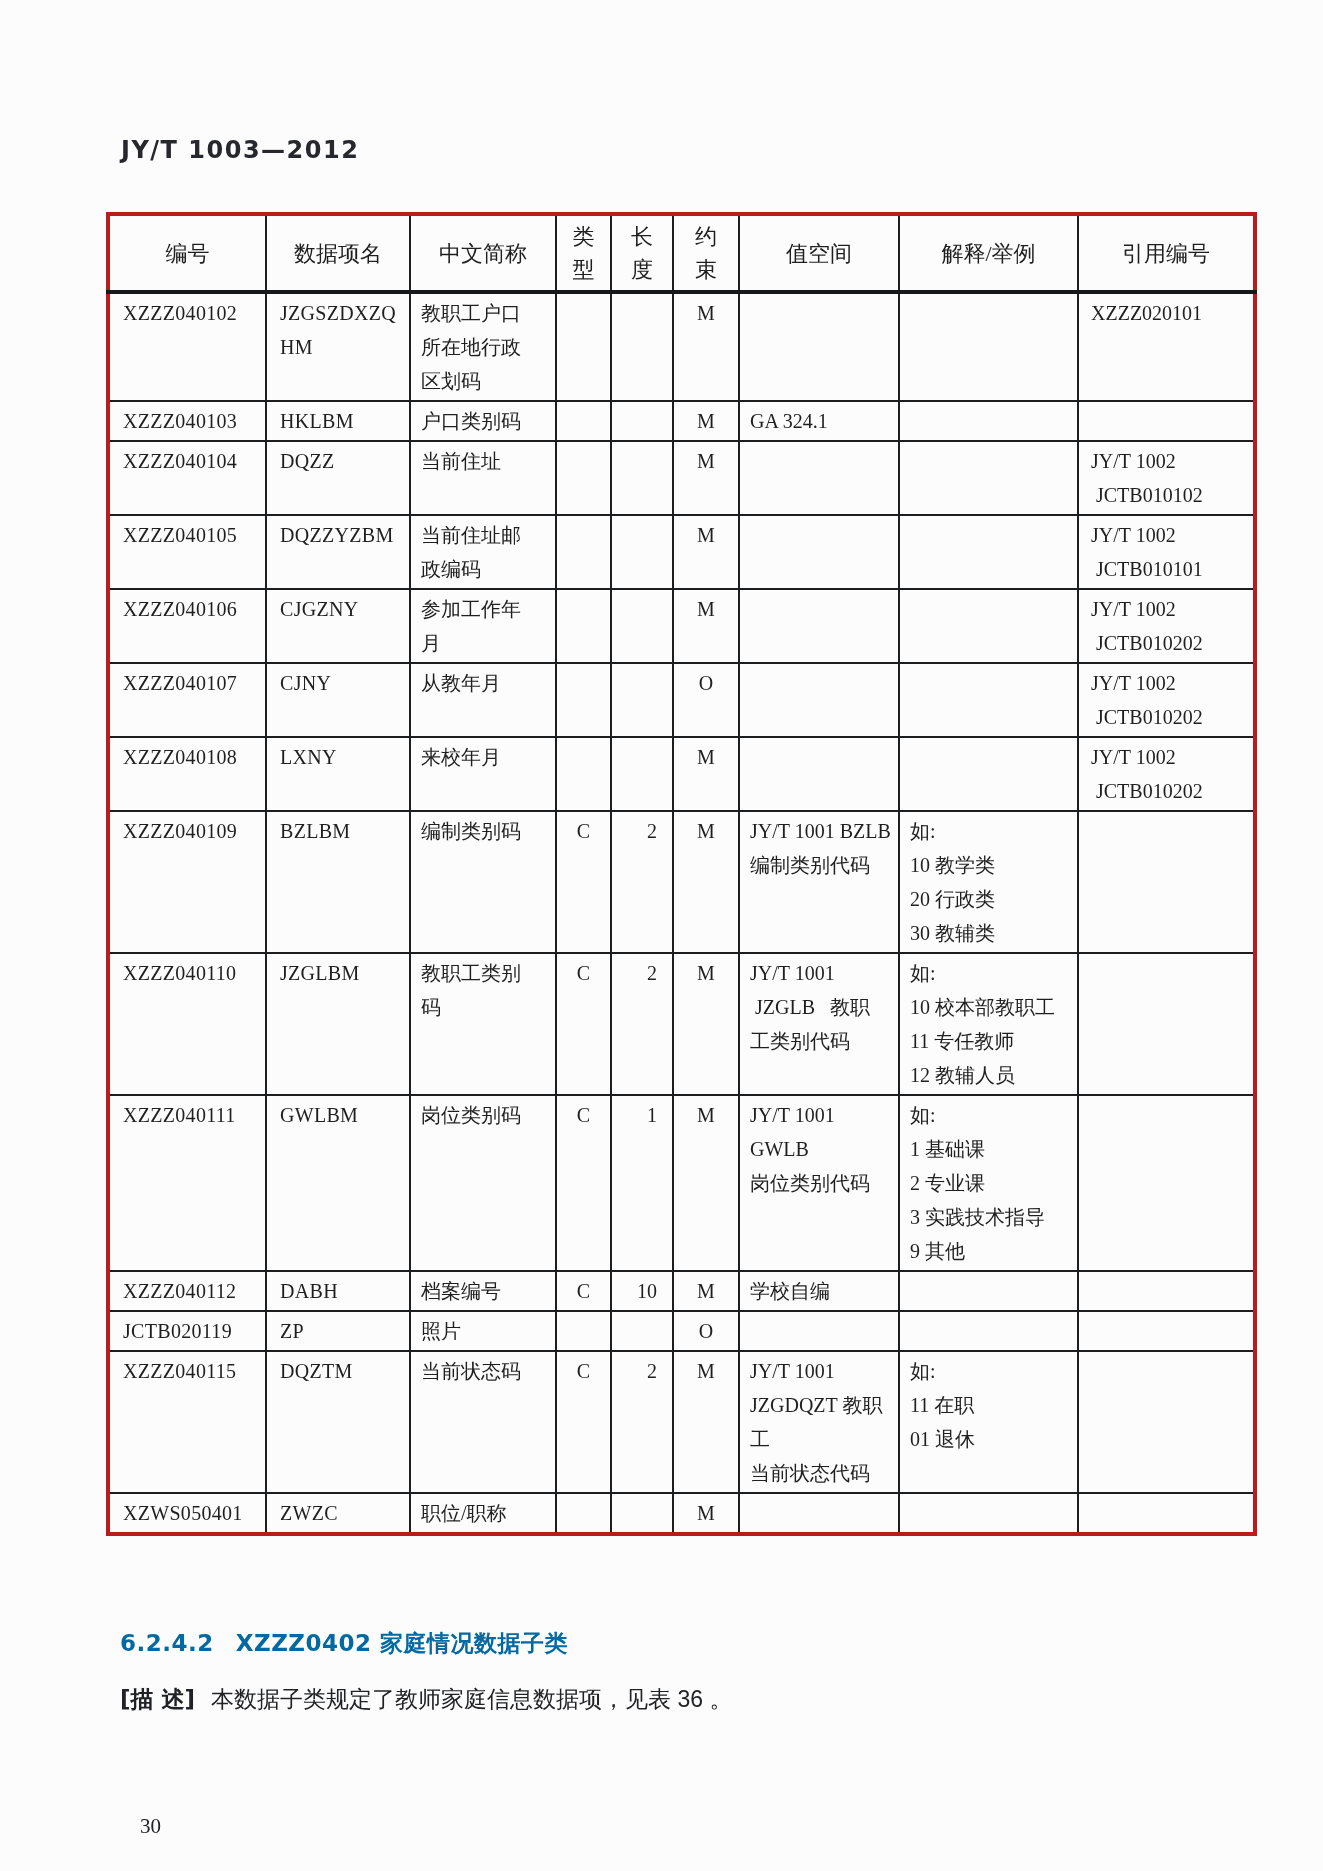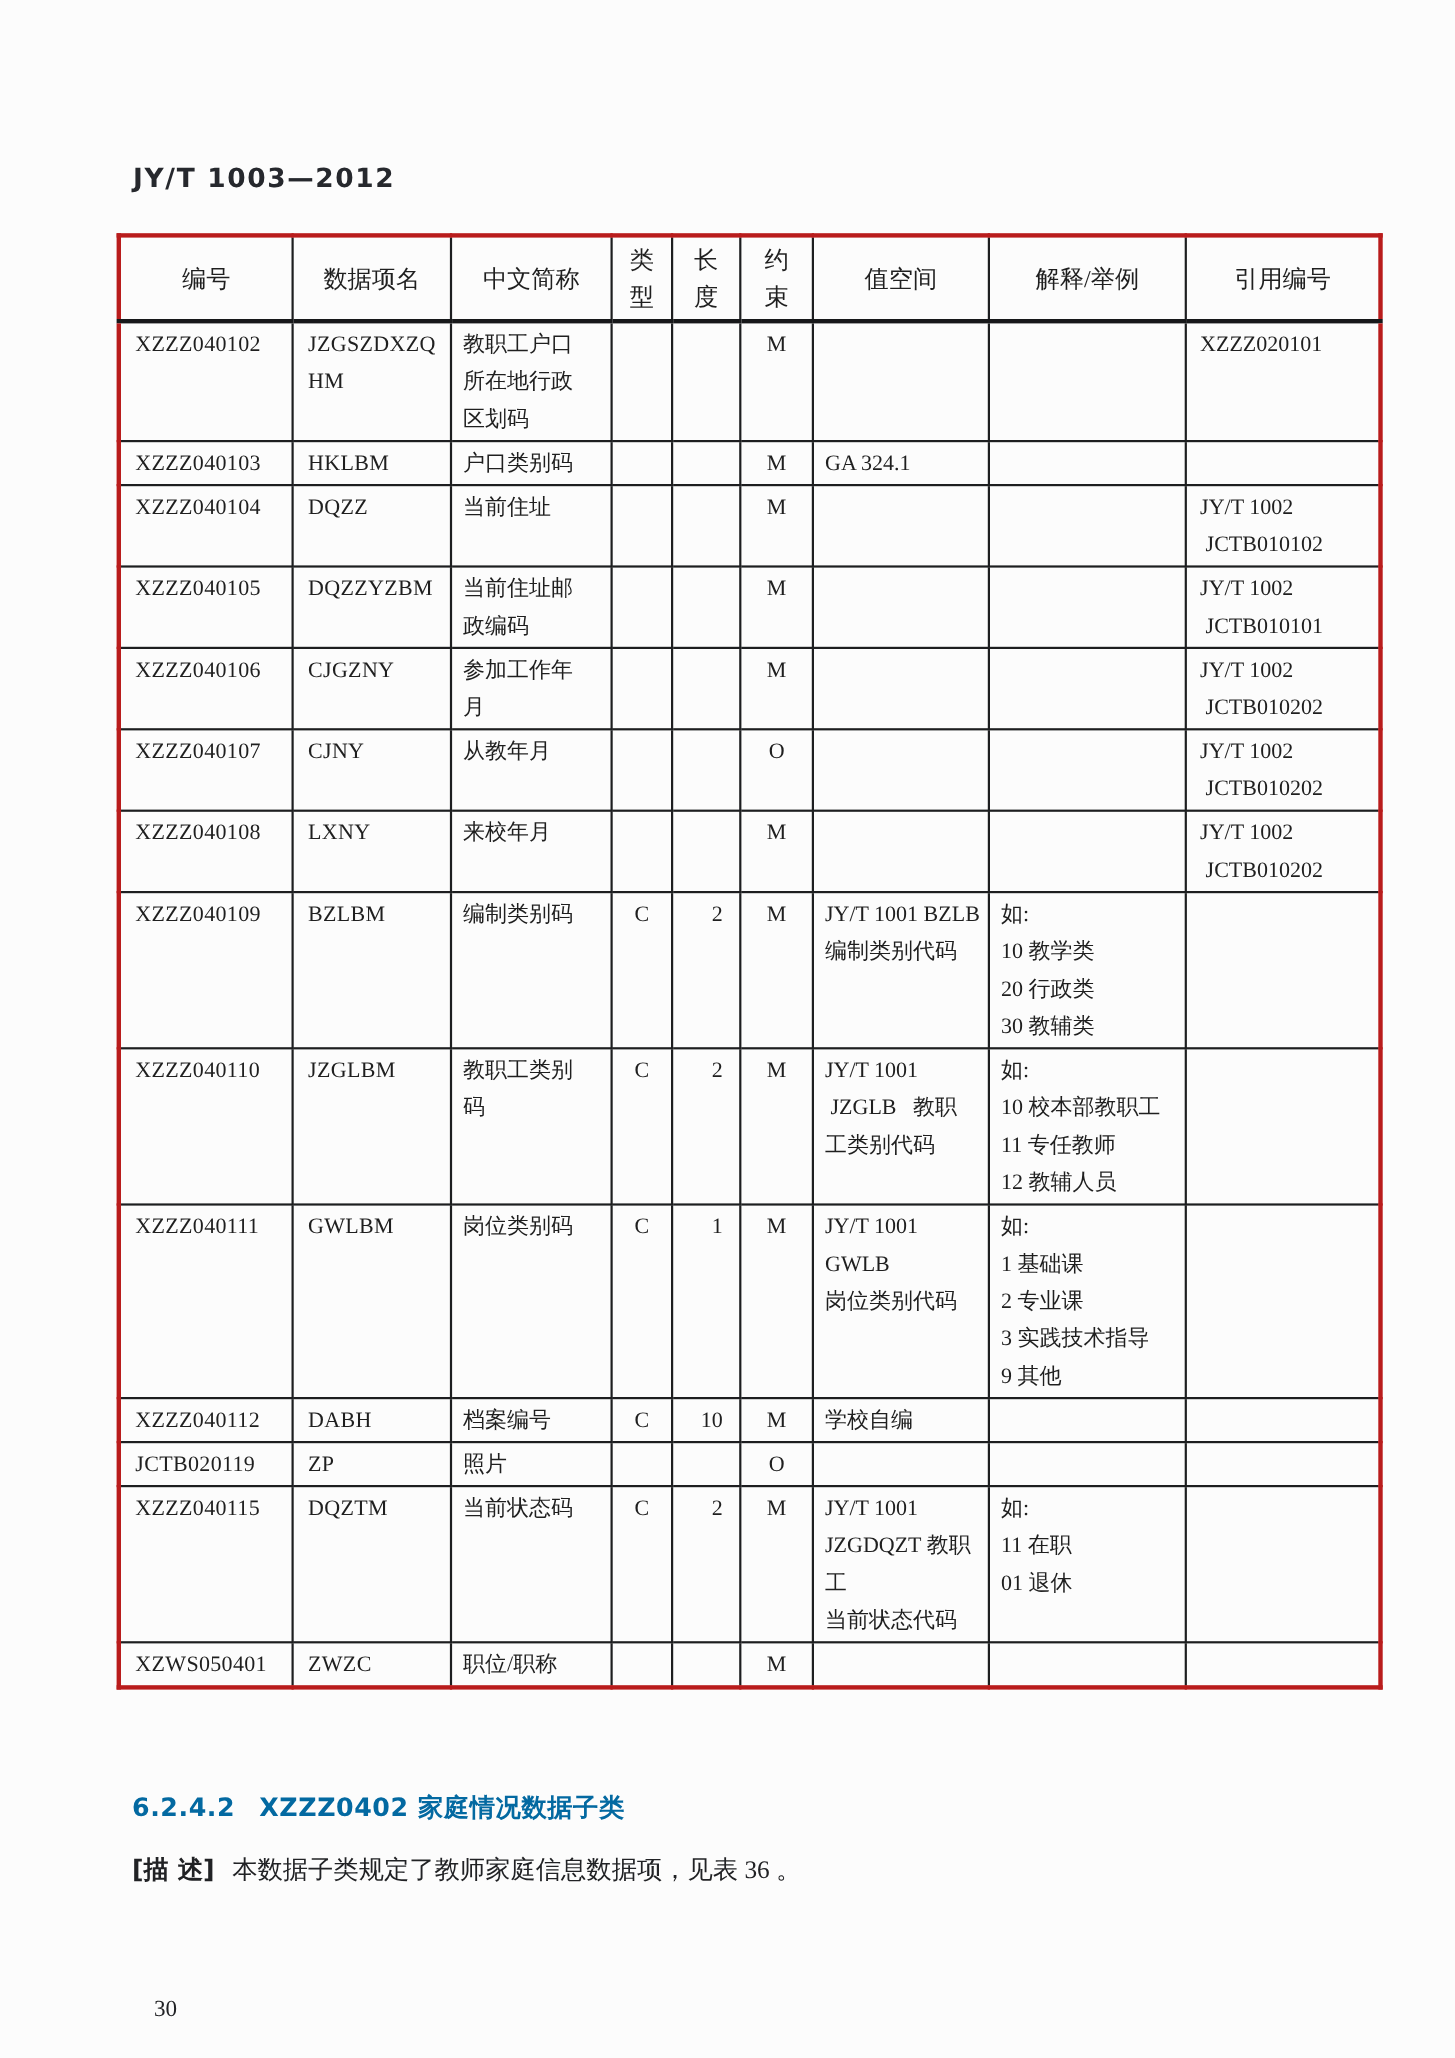--- a/index.html
+++ b/index.html
@@ -12,21 +12,21 @@
     width: 1323px;
     height: 1871px;
     background: #fcfcfc;
     overflow: hidden;
     font-family: "Liberation Serif", "DejaVu Serif", serif;
     color: #1f1f1f;
   }
   .doc-number {
     position: absolute;
     left: 121px;
-    top: 148px;
+    top: 136px;
     font-family: "DejaVu Sans", "Liberation Sans", sans-serif;
     font-size: 24px;
     font-weight: 600;
     letter-spacing: 1.5px;
     color: #26282d;
   }
   table.data-table {
     position: absolute;
     left: 106px;
     top: 212px;
@@ -94,21 +94,21 @@
     top: 1684px;
     font-size: 23px;
     color: #212225;
   }
   .desc-label {
     font-family: "DejaVu Sans", "Liberation Sans", sans-serif;
     font-weight: bold;
     margin-right: 16px;
   }
   .desc-text {
-    font-family: Liberation Serif, serif;
+    font-family: Liberation Sans, sans-serif;
     font-weight: normal;
   }
   .page-number {
     position: absolute;
     left: 140px;
     top: 1814px;
     font-size: 21px;
     color: #212225;
   }
 </style>

